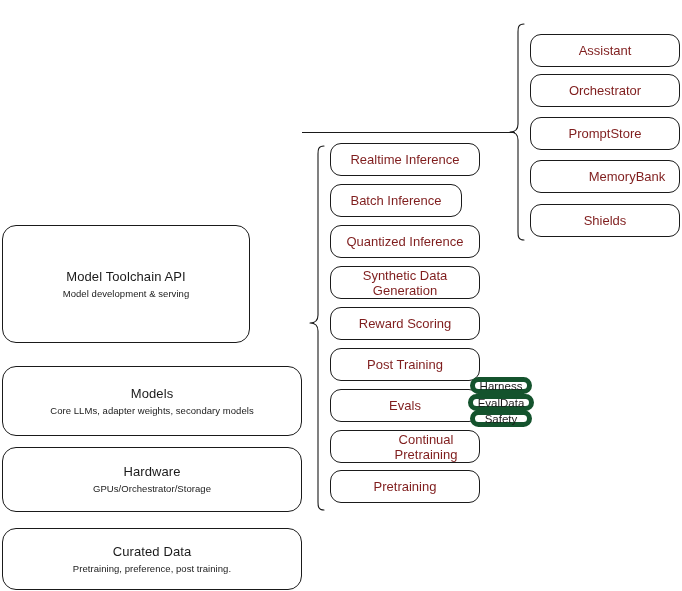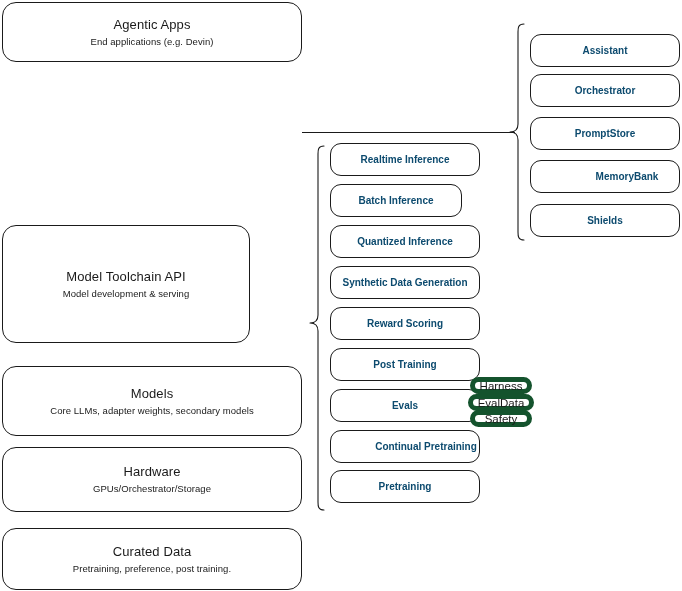--- a/index.html
+++ b/index.html
@@ -44,24 +44,23 @@
     color: #1a1a1a;
     line-height: 14px;
     margin-top: 2px;
     letter-spacing: 0.05px;
   }
   .svc-box {
     border-radius: 11px;
     height: 33px;
   }
   .svc-label {
-    font-size: 10px;
-    color: #0c4a6e;
+    font-size: 13px;
+    color: #7f1d1d;
     line-height: 15px;
-    font-weight: bold;
   }
   .pill {
     position: absolute;
     box-sizing: border-box;
     border: 5px solid #14532d;
     border-radius: 11px;
     background: #ffffff;
     height: 17px;
     display: flex;
     align-items: center;
@@ -84,24 +83,20 @@
     stroke-width: 1.1;
     stroke-linecap: round;
     stroke-linejoin: round;
   }
 </style>
 </head>
 <body>
 
 <div id="canvas">
 
-  <div class="box layer-box" style="left:2px; top:2px; width:300px; height:60px;">
-    <div class="layer-title">Agentic Apps</div>
-    <div class="layer-sub">End applications (e.g. Devin)</div>
-  </div>
 
 
   <div class="box layer-box" style="left:2px; top:225px; width:248px; height:118px;">
     <div class="layer-title">Model Toolchain API</div>
     <div class="layer-sub">Model development &amp; serving</div>
   </div>
 
   <div class="box layer-box" style="left:2px; top:366px; width:300px; height:70px;">
     <div class="layer-title">Models</div>
     <div class="layer-sub">Core LLMs, adapter weights, secondary models</div>

